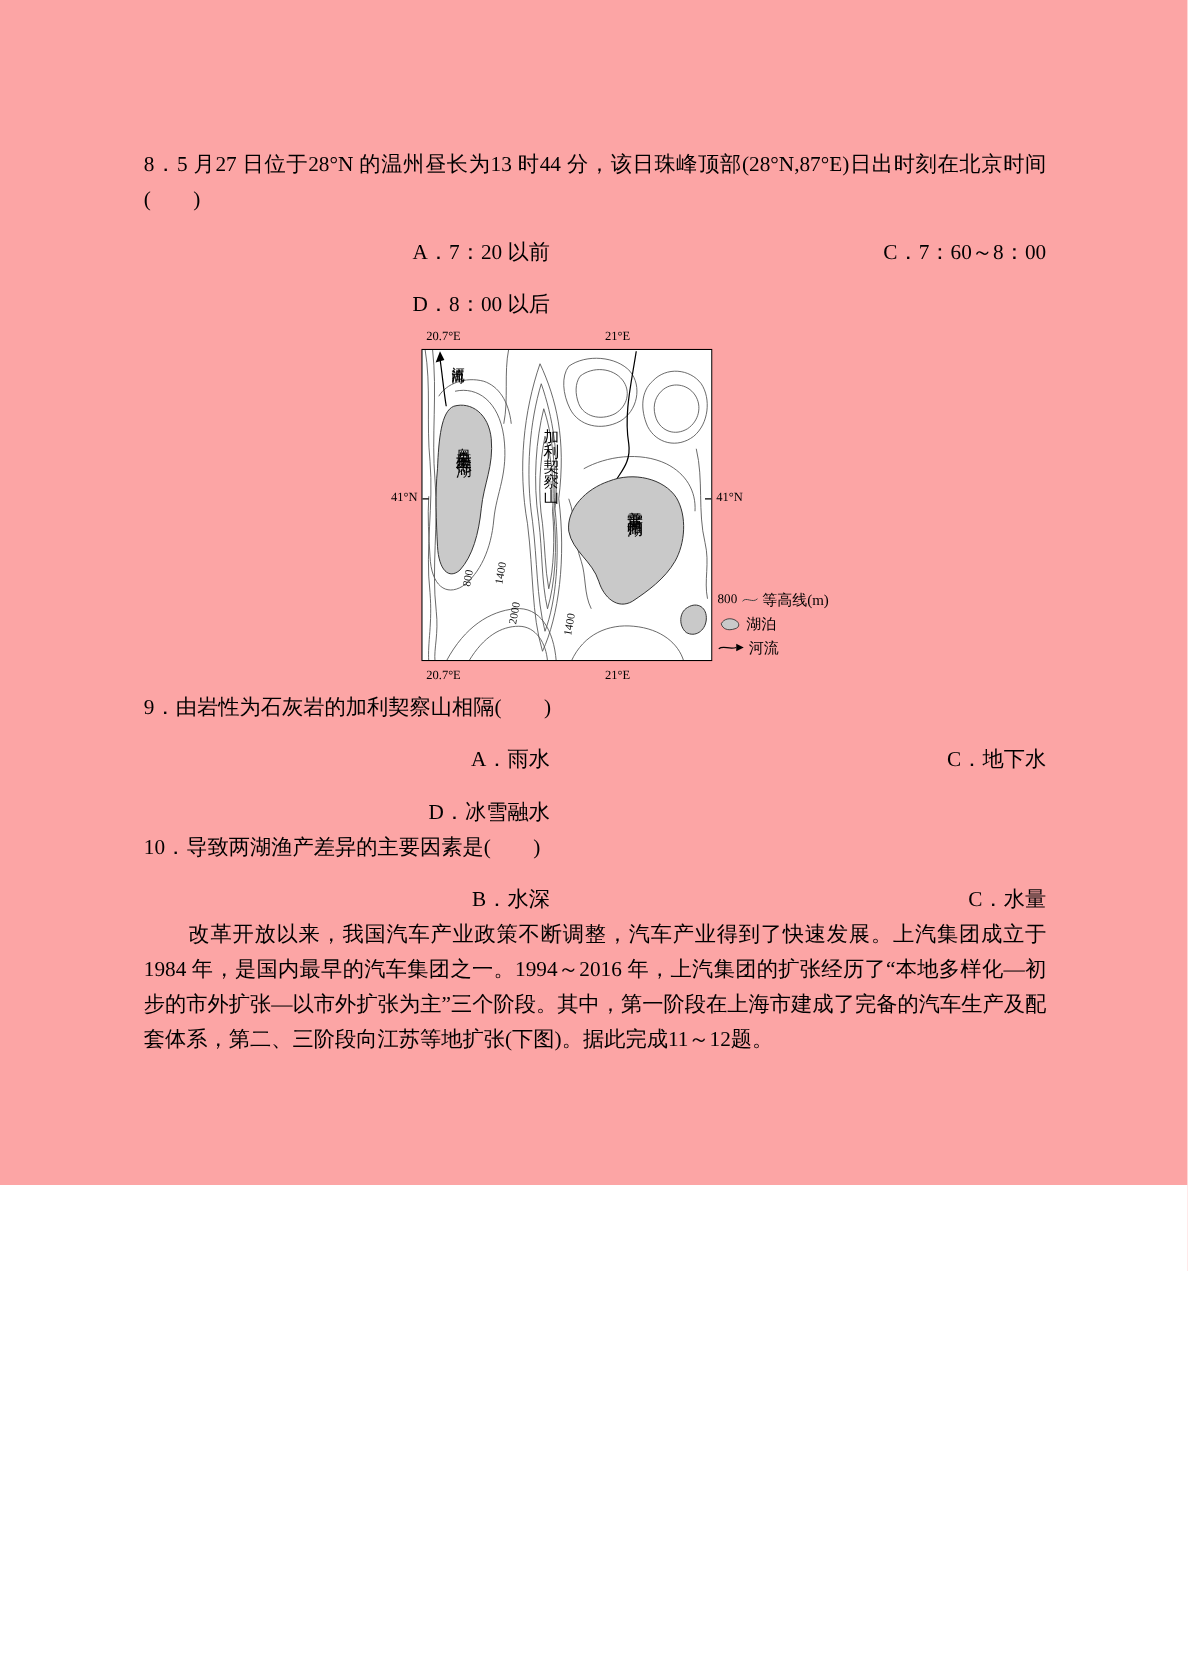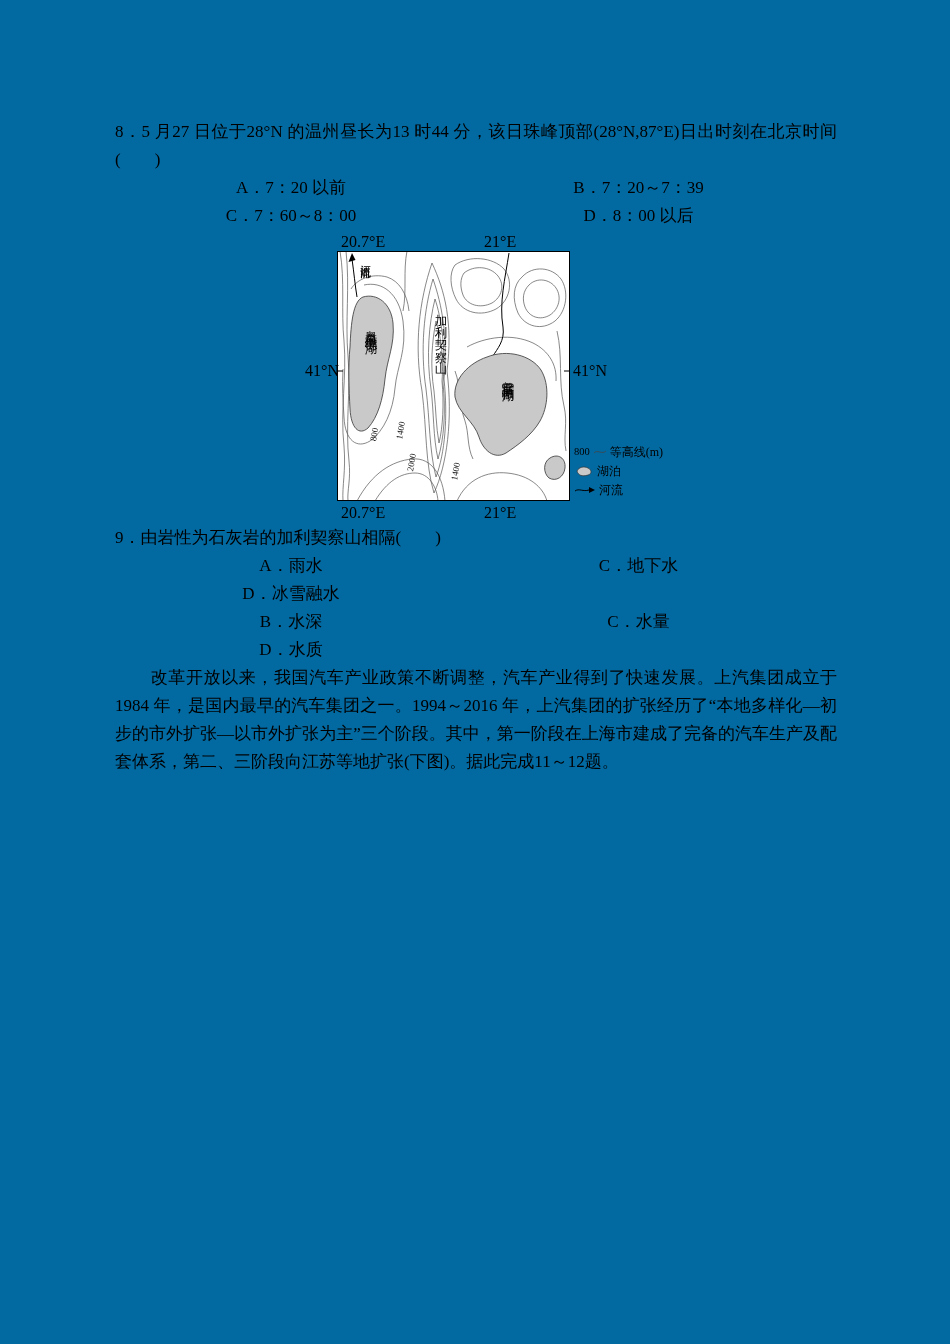--- a/index.html
+++ b/index.html
@@ -2,38 +2,38 @@
 <html><head>
 <meta charset="utf-8">
 <style>
   * { margin:0; padding:0; box-sizing:border-box; }
   html,body { background:#ffffff; }
   body {
     width:950px; height:1344px;
     font-family:"Liberation Serif","DejaVu Serif",serif;
     color:#000;
   }
-  .page { position:relative; width:950px; height:1344px; background:#0369a1; overflow:hidden; }
+  .page { position:relative; width:950px; height:948px; background:#fca5a5; overflow:hidden; }
   .content {
     position:absolute; left:115px; top:118px; width:722px;
     font-size:17px; line-height:28px; text-align:justify;
   }
   .para { text-align:justify; }
   .indent { text-indent:2.1em; }
   .options { display:grid; grid-template-columns:298px 1fr; padding-left:27px; }
-  .option { line-height:28px; text-align:center; white-space:nowrap; }
+  .option { line-height:28px; text-align:right; white-space:nowrap;margin-top:14px; }
 
   
   .map-wrap {
     position:relative; width:378px; height:288px;
     margin:4px 0 2px 190px;
     font-size:13px; line-height:15px; text-align:left;
   }
   .map-svg { position:absolute; left:32px; top:17px; }
-  .mlabel { position:absolute; font-size:16px; line-height:15px; white-space:nowrap; }
+  .mlabel { position:absolute; font-size:10px; line-height:15px; white-space:nowrap; }
   .vtext { writing-mode:vertical-rl; text-orientation:upright; white-space:nowrap; }
   .lab-river { left:53px; top:23px; font-size:10.5px; letter-spacing:1px; }
   .lab-ohrid { left:58px; top:86px; font-size:12.5px; letter-spacing:3px; }
   .lab-mtn   { left:128px; top:70px; font-size:12.5px; letter-spacing:12px; }
   .lab-prespa{ left:195px; top:137px; font-size:12.5px; letter-spacing:2px; }
   .lat-left  { left:0; top:129px; width:29px; text-align:right; }
   .lat-right { left:268px; top:129px; }
   .lon-tl { left:36px;  top:0; }
   .lon-tr { left:179px; top:0; }
   .lon-bl { left:36px;  top:271px; }
@@ -45,21 +45,20 @@
 </style>
 </head>
 <body>
 
 <div class="page">
   <div class="content">
 
     <p class="para"><span>8．</span><span>5 月27 日位于28°N 的温州昼长为13 时44 分，该日珠峰顶部(28°N,87°E)日出时刻在北京时间(　　)</span></p>
     <div class="options">
       <div class="option">A．7：20 以前</div>
-      <div class="option">B．7：20～7：39</div>
       <div class="option">C．7：60～8：00</div>
       <div class="option">D．8：00 以后</div>
     </div>
 
 
     <div class="map-wrap">
 
       <svg class="map-svg" width="233" height="250" viewBox="0 0 233 250">
         <defs>
           <clipPath id="mapclip">
@@ -147,22 +146,22 @@
       </div>
     </div>
 
     <p class="para"><span>9．</span><span>由岩性为石灰岩的加利契察山相隔(　　)</span></p>
     <div class="options">
       <div class="option">A．雨水</div>
       <div class="option">C．地下水</div>
       <div class="option">D．冰雪融水</div>
     </div>
 
+    <p class="para"><span>10．</span><span>导致两湖渔产差异的主要因素是(　　)</span></p>
     <div class="options">
       <div class="option">B．水深</div>
       <div class="option">C．水量</div>
-      <div class="option">D．水质</div>
     </div>
 
     <p class="para indent">改革开放以来，我国汽车产业政策不断调整，汽车产业得到了快速发展。上汽集团成立于1984 年，是国内最早的汽车集团之一。1994～2016 年，上汽集团的扩张经历了“本地多样化—初步的市外扩张—以市外扩张为主”三个阶段。其中，第一阶段在上海市建成了完备的汽车生产及配套体系，第二、三阶段向江苏等地扩张(下图)。据此完成11～12题。</p>
 
   </div>
 </div>
 
 </body></html>

